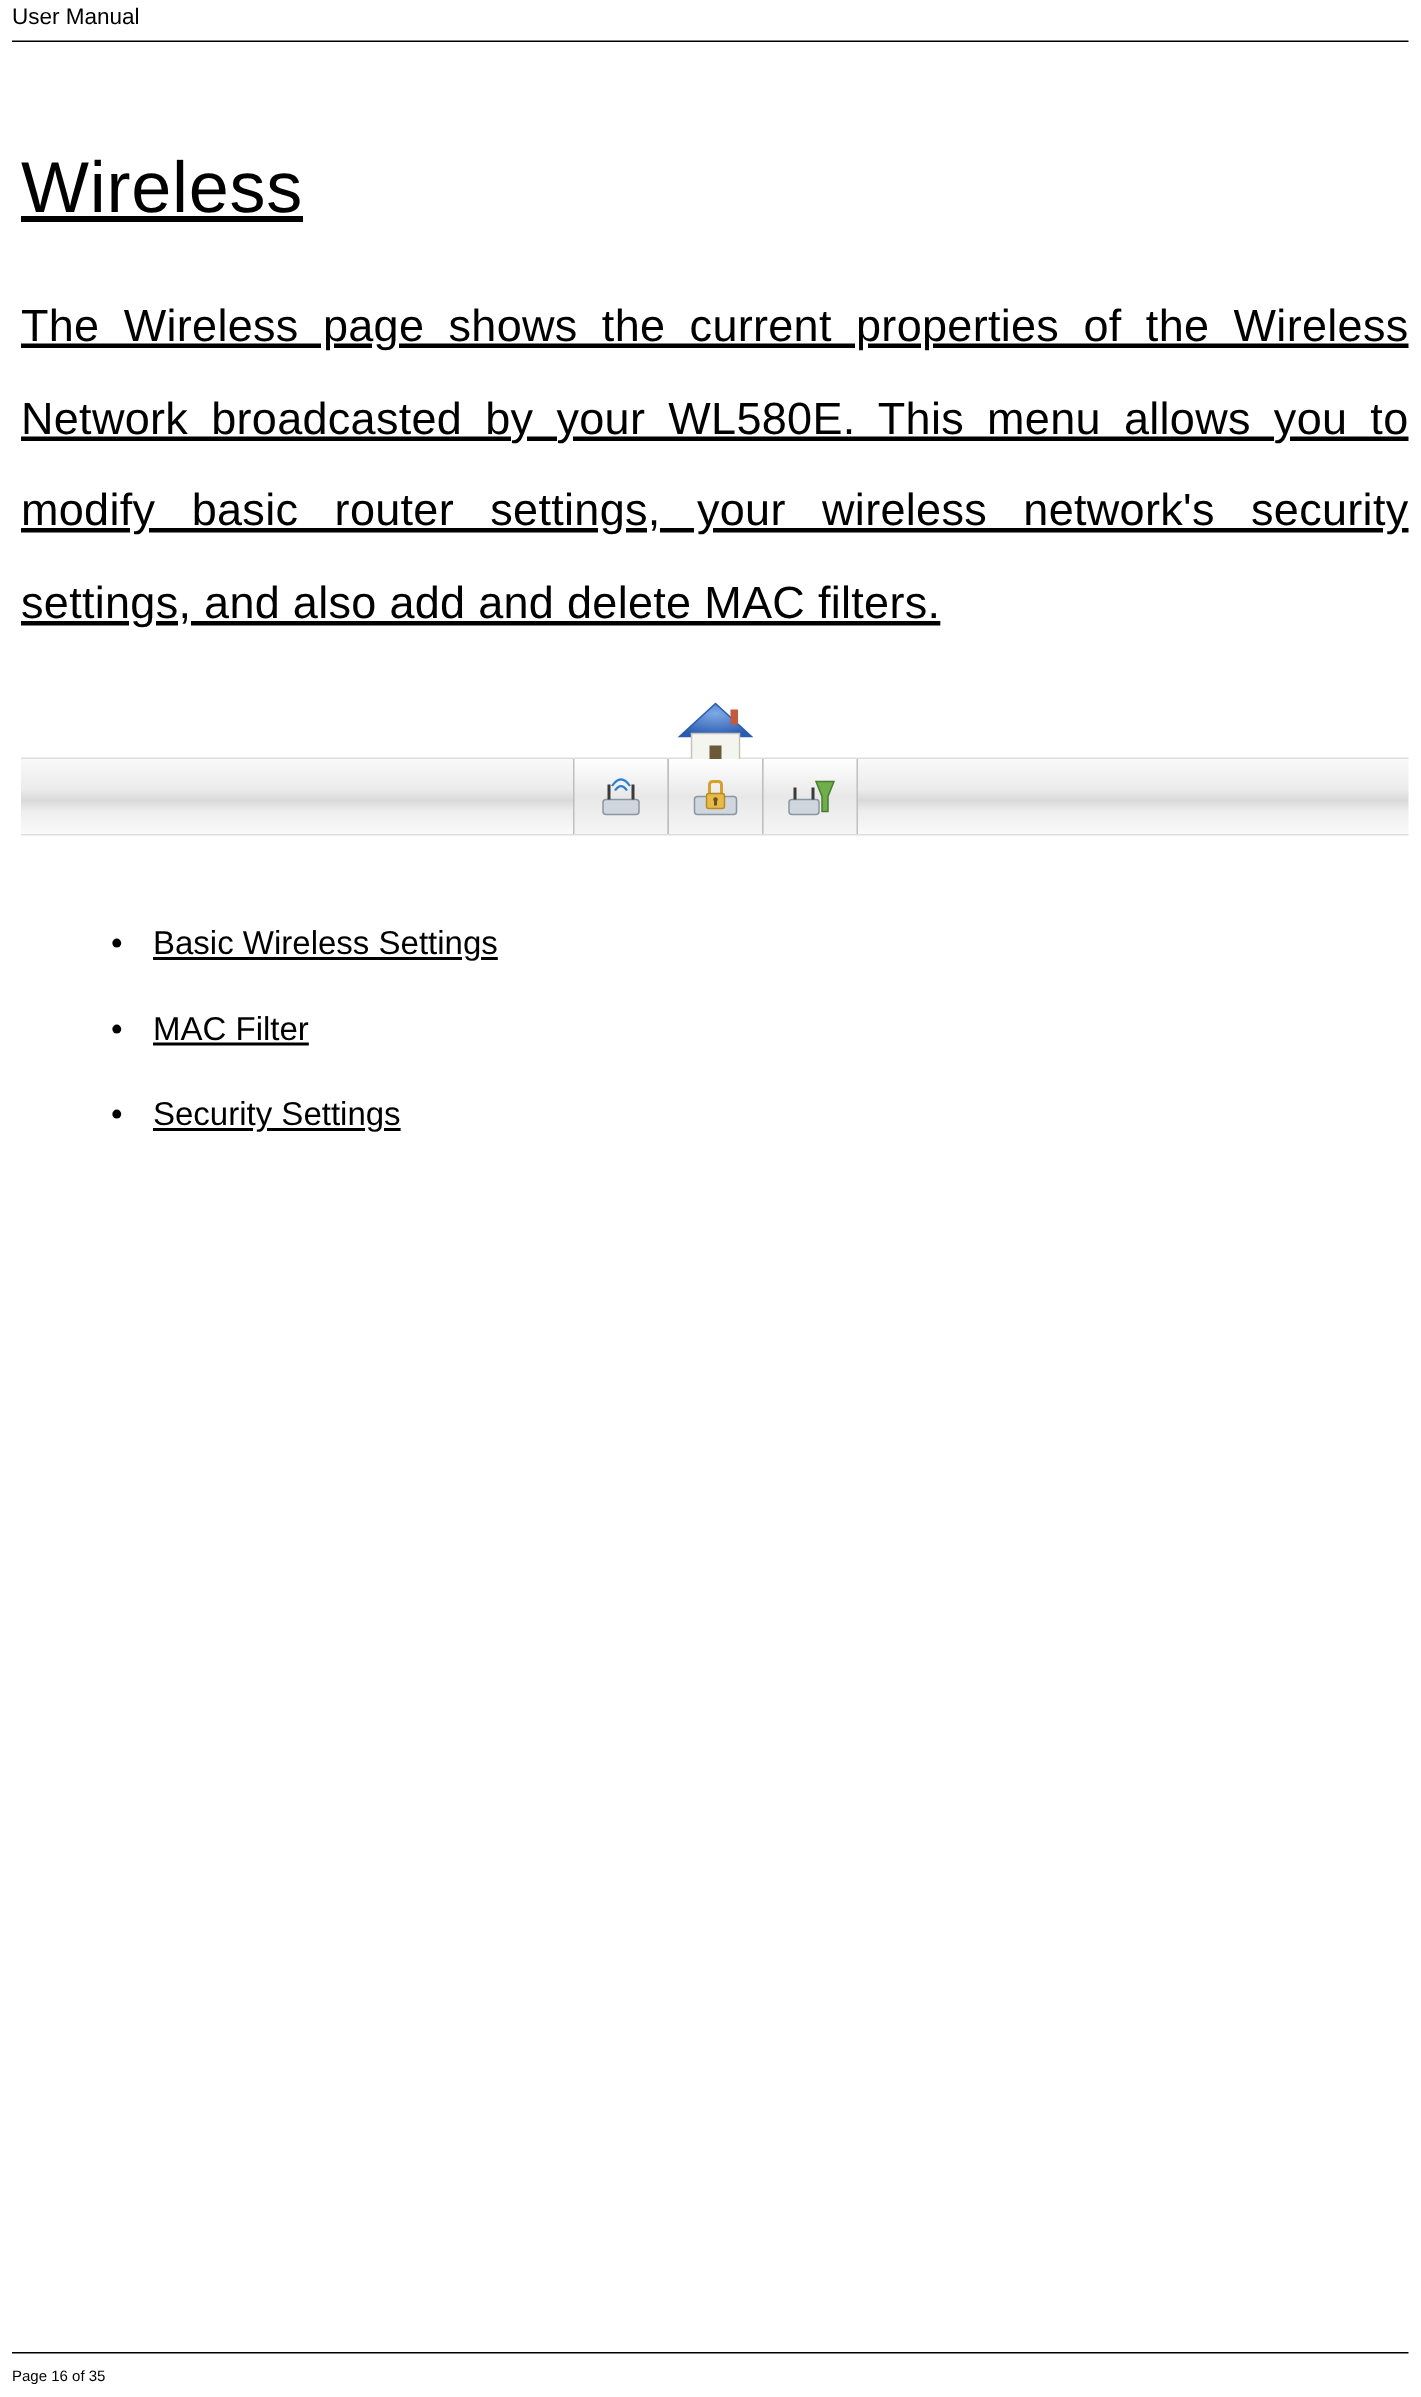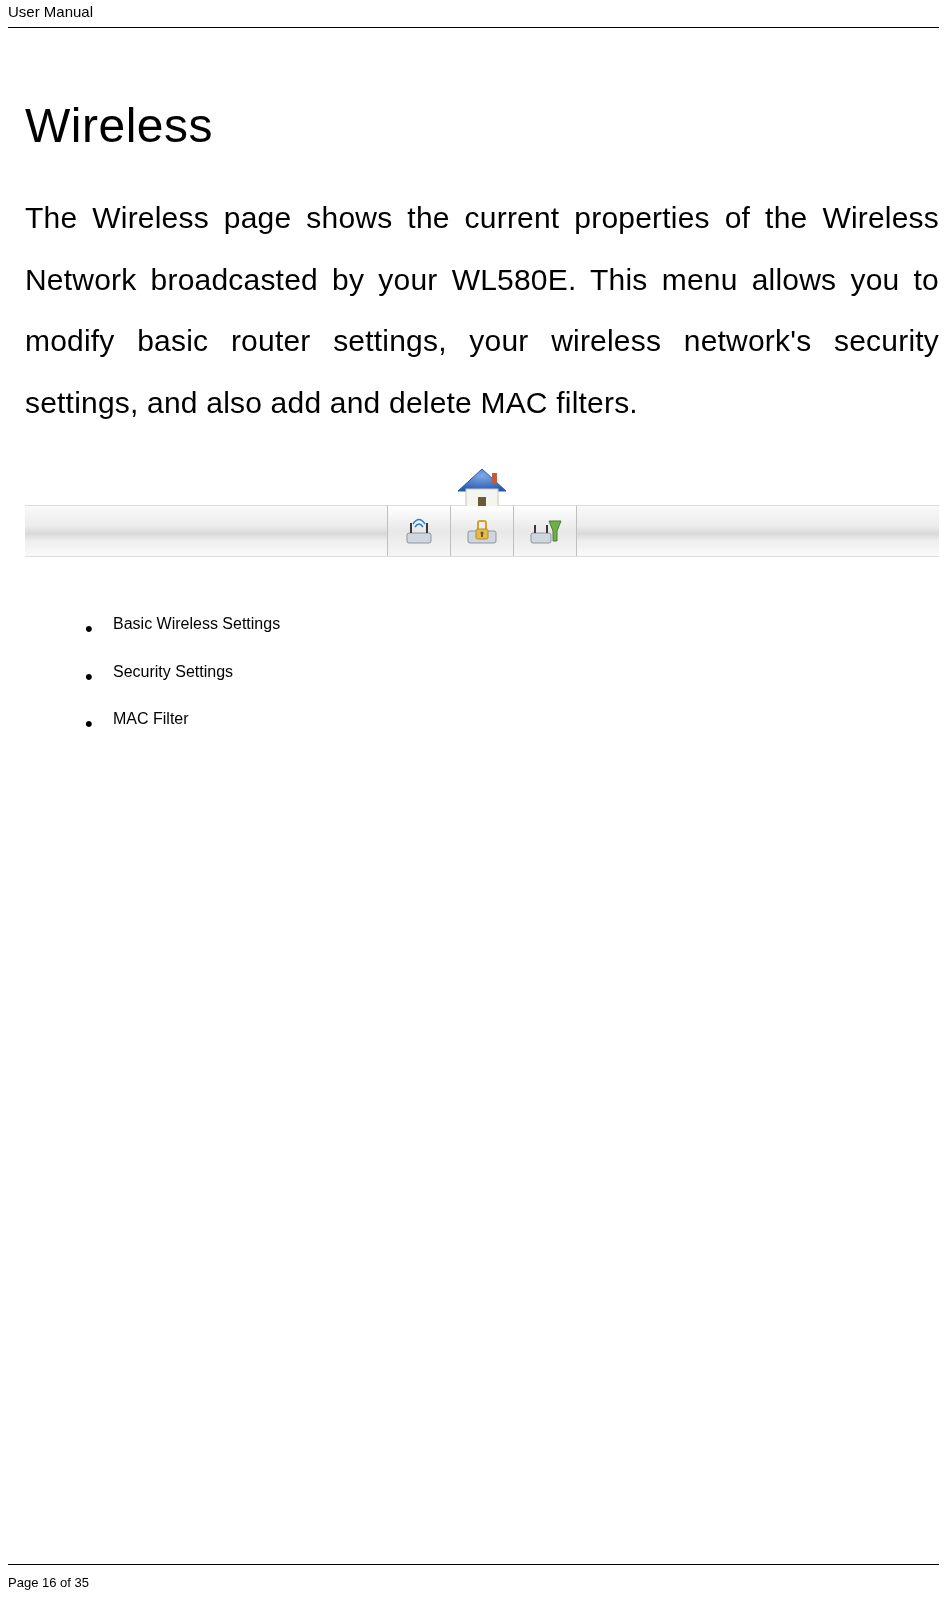--- a/index.html
+++ b/index.html
@@ -1,39 +1,39 @@
 <!DOCTYPE html>
 <html><head>
 <meta charset="utf-8">
 <style>
   * { margin: 0; padding: 0; box-sizing: border-box; }
   html, body { width: 947px; height: 1598px; background: #fff; font-family: "Century Gothic", "Segoe UI", Arial, sans-serif; color: #000; }
   .page { position: relative; width: 947px; height: 1598px; padding: 0; }
   .header-area { padding: 0 8px; }
   .header-label { font-size: 15px; padding: 3px 0 7px 0; }
   .header-rule { border: none; border-top: 1px solid #000; margin: 0; }
-  .content { padding: 70px 8px 0 25px; }
+  .content { padding: 70px 8px 0 14px; text-decoration: underline; }
   .title { font-size: 48px; font-weight: 400; margin-bottom: 34px; letter-spacing: 0.5px; }
   .para { font-size: 30px; line-height: 2.05; text-align: justify; margin-bottom: 34px; letter-spacing: 0.2px; }
   .figure-wrap { width: 100%; margin: 10px 0 24px 0; }
   .figure { width: 100%; height: 112px; position: relative; }
   .fig-bar { position: absolute; left: 0; right: 0; top: 38px; height: 52px;
              background: linear-gradient(to bottom, #f9f9f9 0%, #ececec 40%, #d9d9d9 55%, #eeeeee 70%, #fafafa 100%);
              border-top: 1px solid #ddd; border-bottom: 1px solid #ddd; }
   .home-icon { position: absolute; left: 50%; top: -4px; transform: translateX(-50%); width: 60px; height: 60px; }
   .submenu-row { position: absolute; left: 0; right: 0; top: 38px; height: 52px; display: flex; justify-content: center; align-items: center; gap: 0; }
   .sub-btn { width: 64px; height: 50px; border-left: 1px solid #bfbfbf; border-right: 1px solid #bfbfbf; display: flex; align-items: center; justify-content: center;
              background: linear-gradient(to bottom, #fff 0%, #e8e8e8 50%, #f5f5f5 100%); }
   .sub-btn + .sub-btn { margin-left: -1px; }
   .bullets { padding: 8px 0 0 60px; }
-  .bullets li { font-size: 16px; line-height: 1.6; list-style: none; position: relative; padding-left: 28px; margin-bottom: 22px; }
+  .bullets li { font-size: 22px; line-height: 1.6; list-style: none; position: relative; padding-left: 28px; margin-bottom: 22px; }
   .bullets li::before { content: "•"; position: absolute; left: 0; top: 0; font-size: 22px; }
   .footer-area { position: absolute; left: 8px; right: 8px; bottom: 8px; }
   .footer-rule { border: none; border-top: 1px solid #000; margin-bottom: 10px; }
-  .footer-label { font-size: 13px; }
+  .footer-label { font-size: 10px; }
 </style>
 </head>
 <body>
 
 <div class="page">
   <div class="header-area">
     <div class="header-label">User Manual</div>
     <hr class="header-rule">
   </div>
 
@@ -86,22 +86,22 @@
               <line x1="22" y1="22" x2="22" y2="14" stroke="#3a3a3a" stroke-width="2"></line>
               <polygon points="24,10 36,10 32,20 32,30 28,30 28,20" fill="#6fae4a" stroke="#4a7d30"></polygon>
             </svg>
           </div>
         </div>
       </div>
     </div>
 
     <ul class="bullets">
       <li>Basic Wireless Settings</li>
+      <li>MAC Filter</li>
       <li>Security Settings</li>
-      <li>MAC Filter</li>
     </ul>
   </div>
 
   <div class="footer-area">
     <hr class="footer-rule">
     <div class="footer-label">Page 16 of 35</div>
   </div>
 </div>
 
 </body></html>

